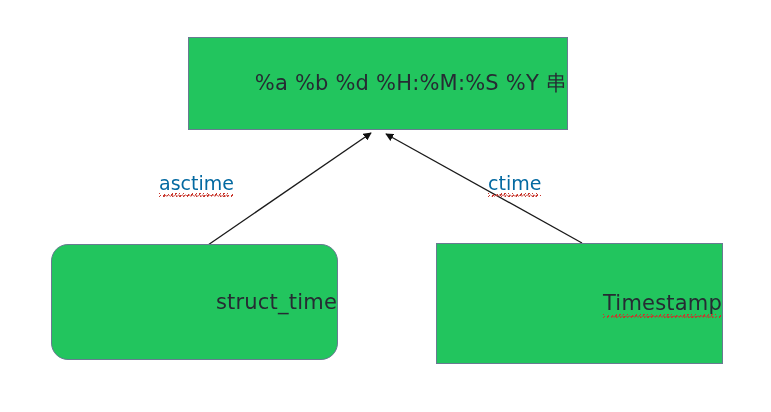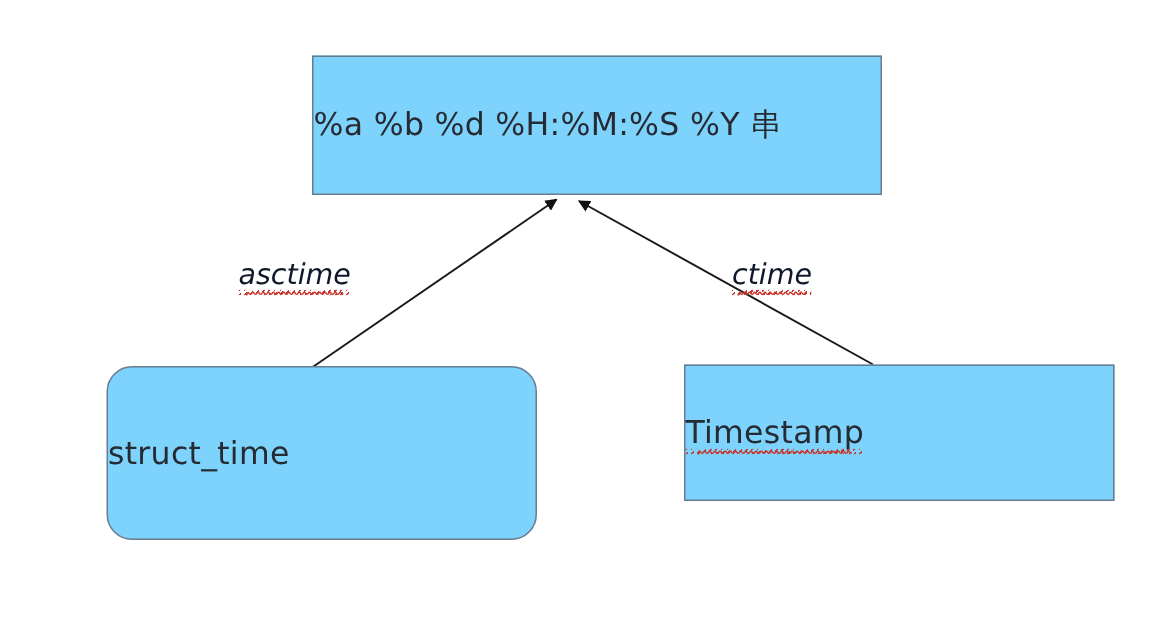--- a/index.html
+++ b/index.html
@@ -21,26 +21,25 @@
     position: absolute;
     left: 0;
     top: 0;
     width: 771px;
     height: 412px;
     pointer-events: none;
   }
   .node {
     position: absolute;
     box-sizing: border-box;
-    background: #7dd3fc;
+    background: #22c55e;
     border: 1px solid #687b91;
     display: flex;
     align-items: center;
-    justify-content: flex-start;
-    margin-left: 20px;
+    justify-content: flex-end;
   }
   .node-label {
     font-size: 21px;
     color: #262b33;
     letter-spacing: 0.2px;
     white-space: nowrap;
     line-height: 1;
     position: relative;
   }
   .node-label.cjk {
@@ -87,29 +86,28 @@
     left: 51px;
     top: 244px;
     width: 287px;
     height: 116px;
     border-radius: 17px;
   }
   #node-right {
     left: 436px;
     top: 243px;
     width: 287px;
-    height: 91px;
+    height: 121px;
   }
   .edge-label {
     position: absolute;
     font-size: 19px;
-    color: #0f172a;
+    color: #0369a1;
     white-space: nowrap;
     line-height: 1;
-    font-style: italic;
   }
   #label-asctime {
     left: 159px;
     top: 174px;
   }
   #label-ctime {
     left: 488px;
     top: 174px;
   }
 </style>

